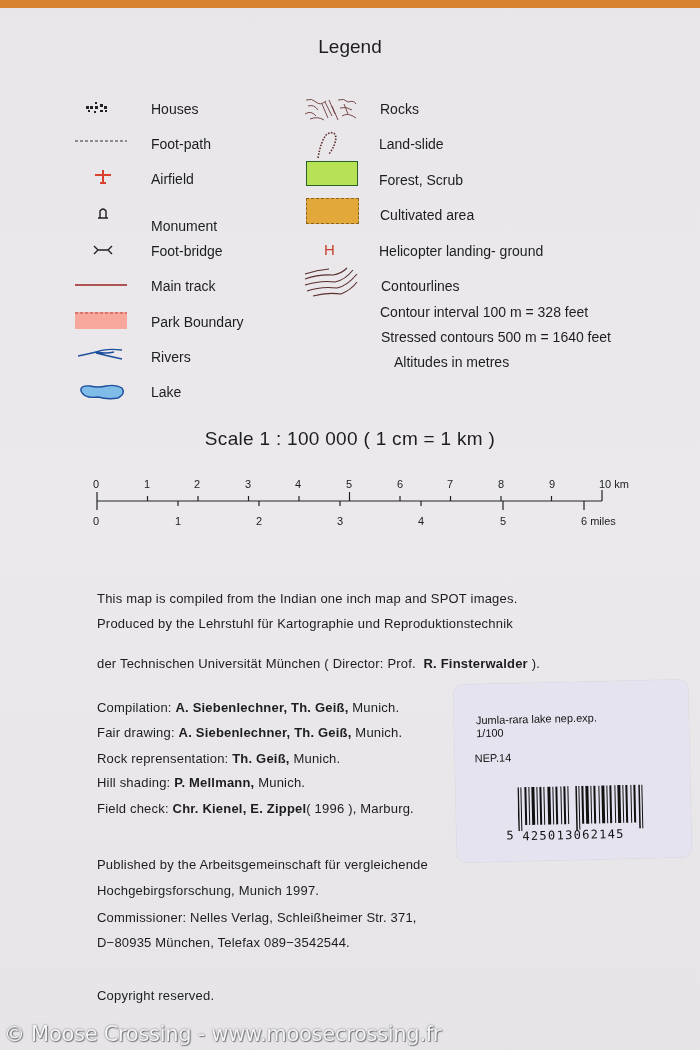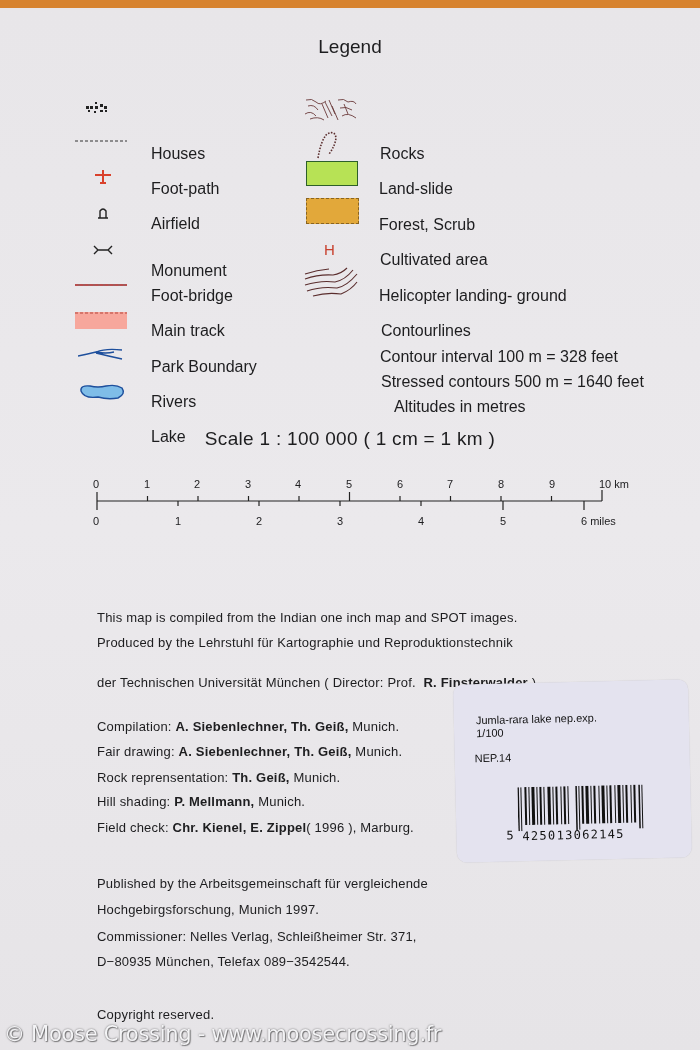--- a/index.html
+++ b/index.html
@@ -8,25 +8,25 @@
     background:#e9e7ea;
     font-family:"Liberation Sans", sans-serif; color:#1d1d1f;
   }
   .topbar { position:absolute; left:0; top:0; width:700px; height:8px; background:#d7832f; }
   .paper {
     position:absolute; left:0; top:8px; width:700px; height:1042px;
     background:linear-gradient(180deg,#e8e6e9 0%, #ebe9ec 50%, #e6e4e7 100%);
   }
   .abs { position:absolute; white-space:nowrap; }
   .title { left:0; width:700px; text-align:center; top:36px; font-size:19px; }
-  .leg-label { font-size:16px;margin-top:44px; }
+  .leg-label { font-size:14px; }
   .sym { position:absolute; }
   .scale-title { left:0; width:700px; text-align:center; top:428px; font-size:19px; letter-spacing:0.3px;}
   .tick-label { font-size:11px; }
-  .para { font-size:13px; letter-spacing:0.2px;margin-top:19px; }
+  .para { font-size:13px; letter-spacing:0.2px; }
   .para b { font-weight:bold; }
   .sticker {
     position:absolute; left:455px; top:682px; width:235px; height:178px;
     background:#e4e3ef; border-radius:10px; transform:rotate(-1.3deg);
     box-shadow:0 0 1px rgba(0,0,0,0.15);
   }
   .sticker .t { position:absolute; font-family:"Liberation Sans", sans-serif; font-size:11px; color:#111; white-space:nowrap;}
   .watermark {
     position:absolute; left:4px; top:1022px; font-size:21px; color:#f4f4f6;
     text-shadow:0 0 2px rgba(0,0,0,0.55), 1px 1px 1px rgba(0,0,0,0.4);

